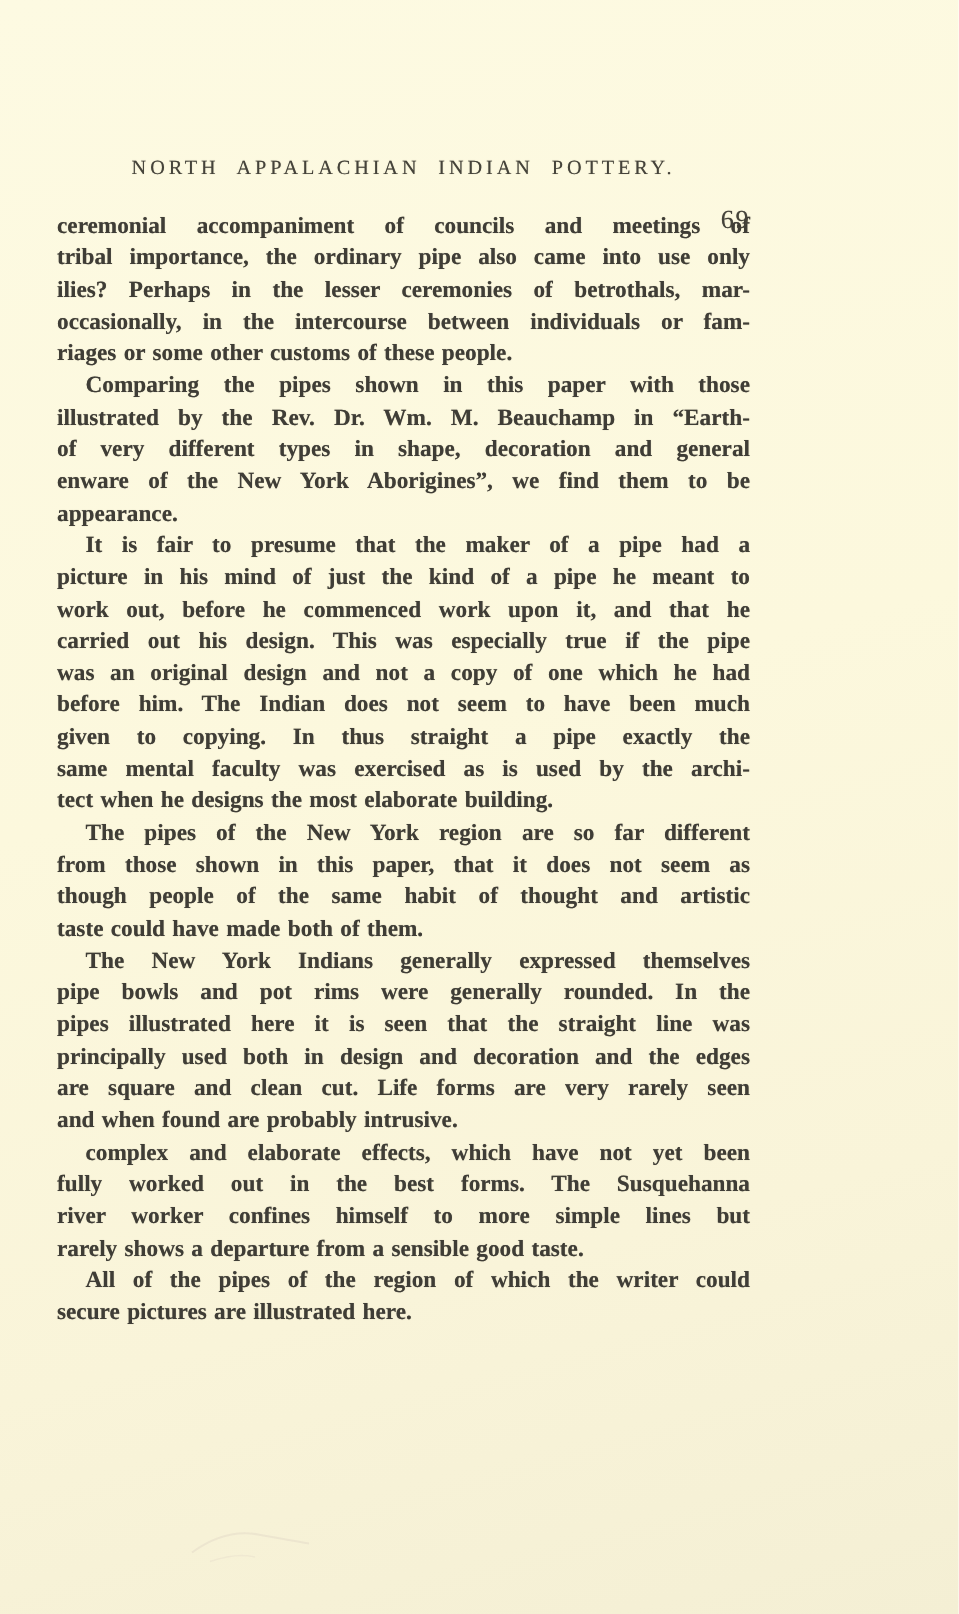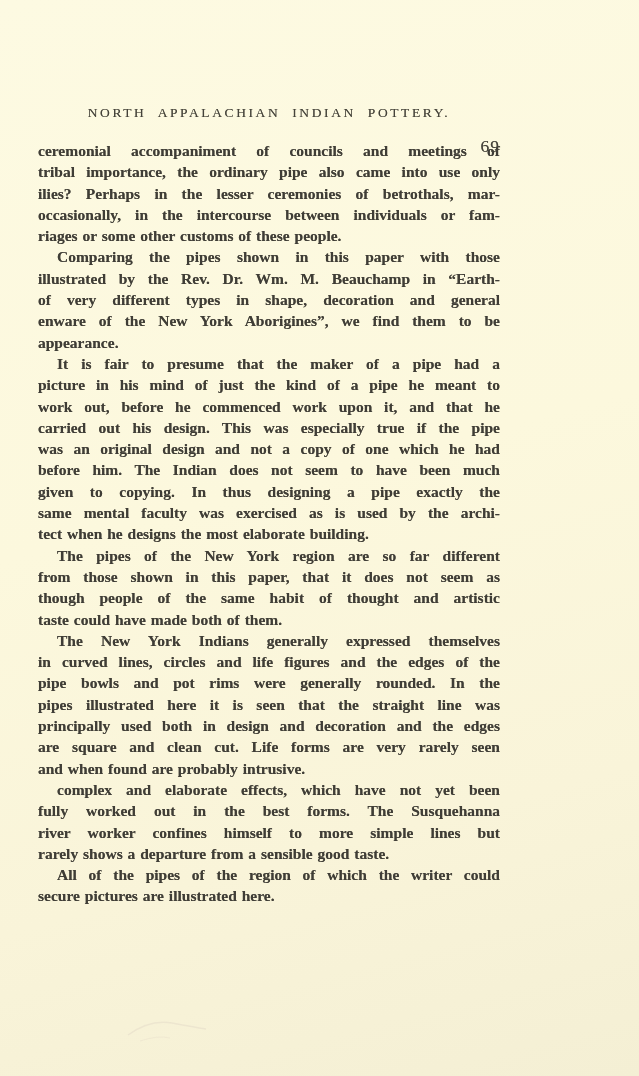--- a/index.html
+++ b/index.html
@@ -102,33 +102,32 @@
           <div class="line">enware of the New York Aborigines”, we find them to be</div>
           <div class="line">appearance.</div>
         </div>
         <div class="paragraph indent">
           <div class="line">It is fair to presume that the maker of a pipe had a</div>
           <div class="line">picture in his mind of just the kind of a pipe he meant to</div>
           <div class="line">work out, before he commenced work upon it, and that he</div>
           <div class="line">carried out his design. This was especially true if the pipe</div>
           <div class="line">was an original design and not a copy of one which he had</div>
           <div class="line">before him. The Indian does not seem to have been much</div>
-          <div class="line">given to copying. In thus designing a pipe exactly the</div>
+          <div class="line">given to copying. In thus straight a pipe exactly the</div>
           <div class="line">same mental faculty was exercised as is used by the archi-</div>
           <div class="line">tect when he designs the most elaborate building.</div>
         </div>
         <div class="paragraph indent">
           <div class="line">The pipes of the New York region are so far different</div>
           <div class="line">from those shown in this paper, that it does not seem as</div>
           <div class="line">though people of the same habit of thought and artistic</div>
           <div class="line">taste could have made both of them.</div>
         </div>
         <div class="paragraph indent">
           <div class="line">The New York Indians generally expressed themselves</div>
-          <div class="line">in curved lines, circles and life figures and the edges of the</div>
           <div class="line">pipe bowls and pot rims were generally rounded. In the</div>
           <div class="line">pipes illustrated here it is seen that the straight line was</div>
           <div class="line">principally used both in design and decoration and the edges</div>
           <div class="line">are square and clean cut. Life forms are very rarely seen</div>
           <div class="line">and when found are probably intrusive.</div>
         </div>
         <div class="paragraph indent">
           <div class="line">complex and elaborate effects, which have not yet been</div>
           <div class="line">fully worked out in the best forms. The Susquehanna</div>
           <div class="line">river worker confines himself to more simple lines but</div>

